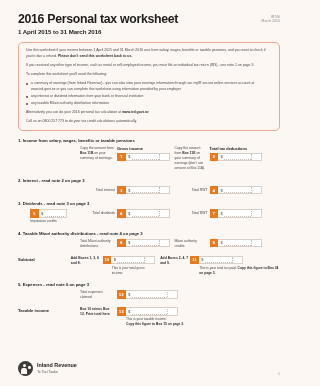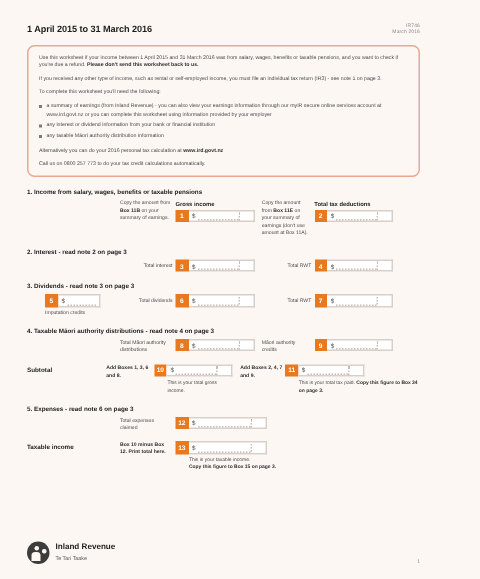--- a/index.html
+++ b/index.html
@@ -68,20 +68,21 @@
   .logo-tx .l1{font-size:5.4px;font-weight:bold;color:#1d1d1b;line-height:1.1;}
   .logo-tx .l2{font-size:3.6px;color:#5a5a5a;margin-top:0.6px;}
   .pageno{position:absolute;right:18px;bottom:10px;font-size:3.4px;color:#8a8a8a;}
 </style>
 </head>
 <body>
 
 <div class="page">
 
   <div class="hdr">
+    <div class="title">2016 Personal tax worksheet</div>
     <div class="subtitle">1 April 2015 to 31 March 2016</div>
     <div class="doccode">
       <span>IR746</span>
       <span>March 2016</span>
     </div>
   </div>
 
   <div class="intro">
     <p><span>Use this worksheet if your income between 1 April 2015 and 31 March 2016 was from salary, wages, benefits or taxable pensions, and you want to check if you're due a refund. </span><b>Please don't send this worksheet back to us.</b></p>
     <p>If you received any other type of income, such as rental or self-employed income, you must file an individual tax return (IR3) - see note 1 on page 3.</p>

